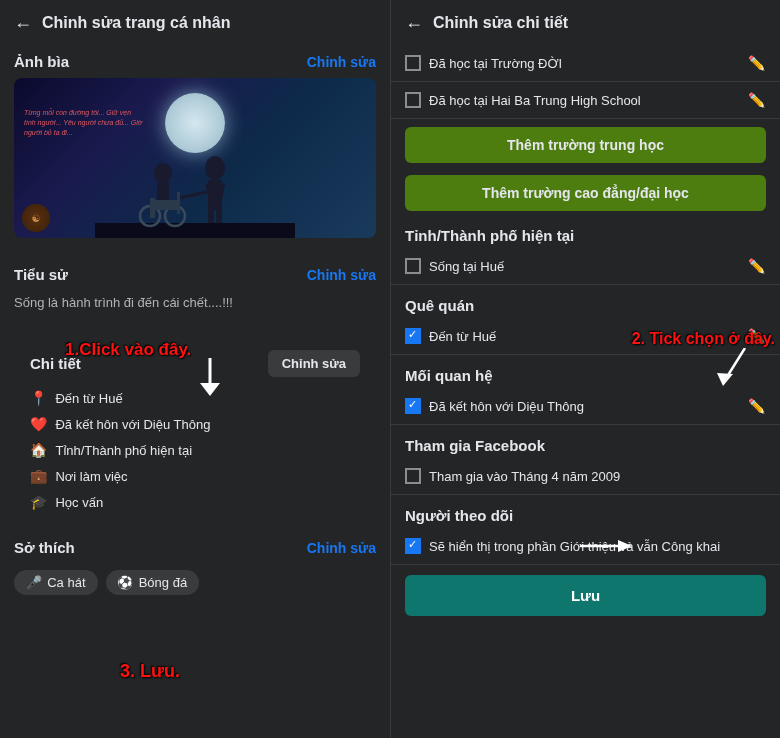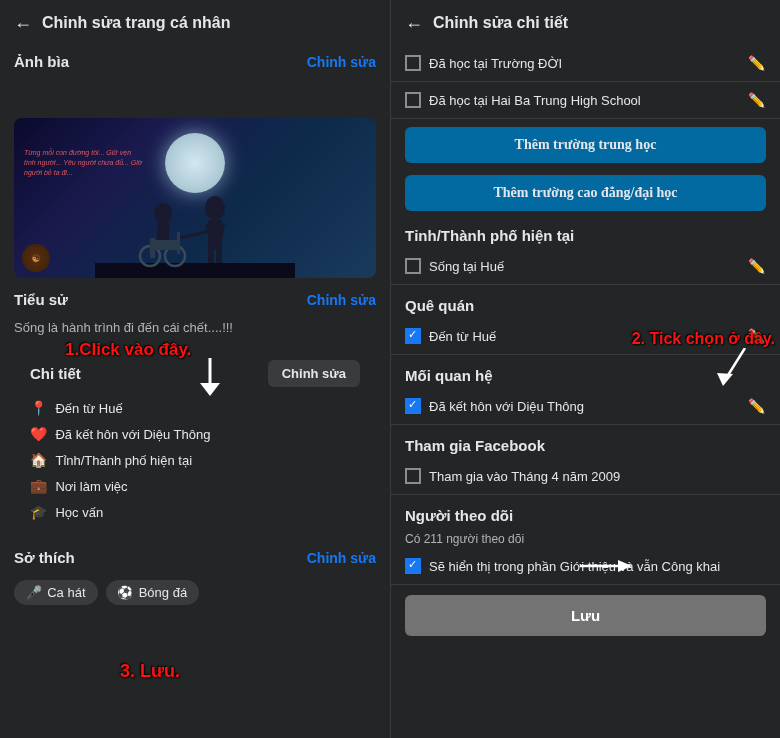--- a/index.html
+++ b/index.html
@@ -37,21 +37,20 @@
       font-size: 18px;
       color: #e4e6eb;
       cursor: pointer;
     }
 
     
     .cover-photo-section {
       padding: 0 14px;
       display: flex;
       flex-direction: column;
-      gap: 40px;
     }
 
     .section-header {
       display: flex;
       justify-content: space-between;
       align-items: center;
       padding: 8px 0;
       color: #e4e6eb;
       font-size: 15px;
       font-weight: 700;
@@ -101,21 +100,21 @@
       left: 10px;
       color: rgba(255,100,100,0.85);
       font-size: 7px;
       line-height: 1.4;
       font-style: italic;
       max-width: 120px;
     }
 
     
     .bio-section {
-      padding: 5px 14px;
+      padding: 20px 14px;
     }
 
     .bio-text {
       color: #b0b3b8;
       font-size: 13px;
       padding: 4px 0;
     }
 
     
     .details-section {
@@ -239,45 +238,44 @@
     }
 
     .pencil-icon {
       color: #8a8d91;
       font-size: 14px;
       cursor: pointer;
     }
 
     
     .add-button {
-      background: #0369a1;
+      background: #4d7c0f;
       color: #e4e6eb;
       border: none;
       padding: 10px;
       margin: 8px 14px 4px;
       border-radius: 6px;
       font-size: 14px;
       font-weight: 600;
       cursor: pointer;
       width: calc(100% - 28px);
       text-align: center;
-      font-family: Liberation Serif, serif;
     }
 
     
     .section-title {
       padding: 12px 14px 4px;
       color: #e4e6eb;
       font-size: 15px;
       font-weight: 700;
     }
 
     
     .save-button {
-      background: #737373;
+      background: #0f766e;
       color: white;
       border: none;
       padding: 12px;
       margin: 10px 14px;
       border-radius: 6px;
       font-size: 15px;
       font-weight: 700;
       cursor: pointer;
       width: calc(100% - 28px);
       text-align: center;
@@ -484,21 +482,20 @@
 
   <div class="section-title">Tham gia Facebook</div>
   <div class="checkbox-item">
     <div class="checkbox-left">
       <div class="cb"></div>
       <span class="cb-label">Tham gia vào Tháng 4 năm 2009</span>
     </div>
   </div>
 
   <div class="section-title">Người theo dõi</div>
-  <div class="following-count">Có 211 người theo dõi</div>
 
   <div style="position:relative;">
     <svg style="position:absolute;right:140px;top:8px;z-index:10;" width="60" height="20" viewBox="0 0 60 20">
       <line x1="0" y1="10" x2="45" y2="10" stroke="white" stroke-width="2.5"></line>
       <polygon points="38,4 52,10 38,16" fill="white"></polygon>
     </svg>
   </div>
   <div class="checkbox-item">
     <div class="checkbox-left">
       <div class="cb checked"></div>

